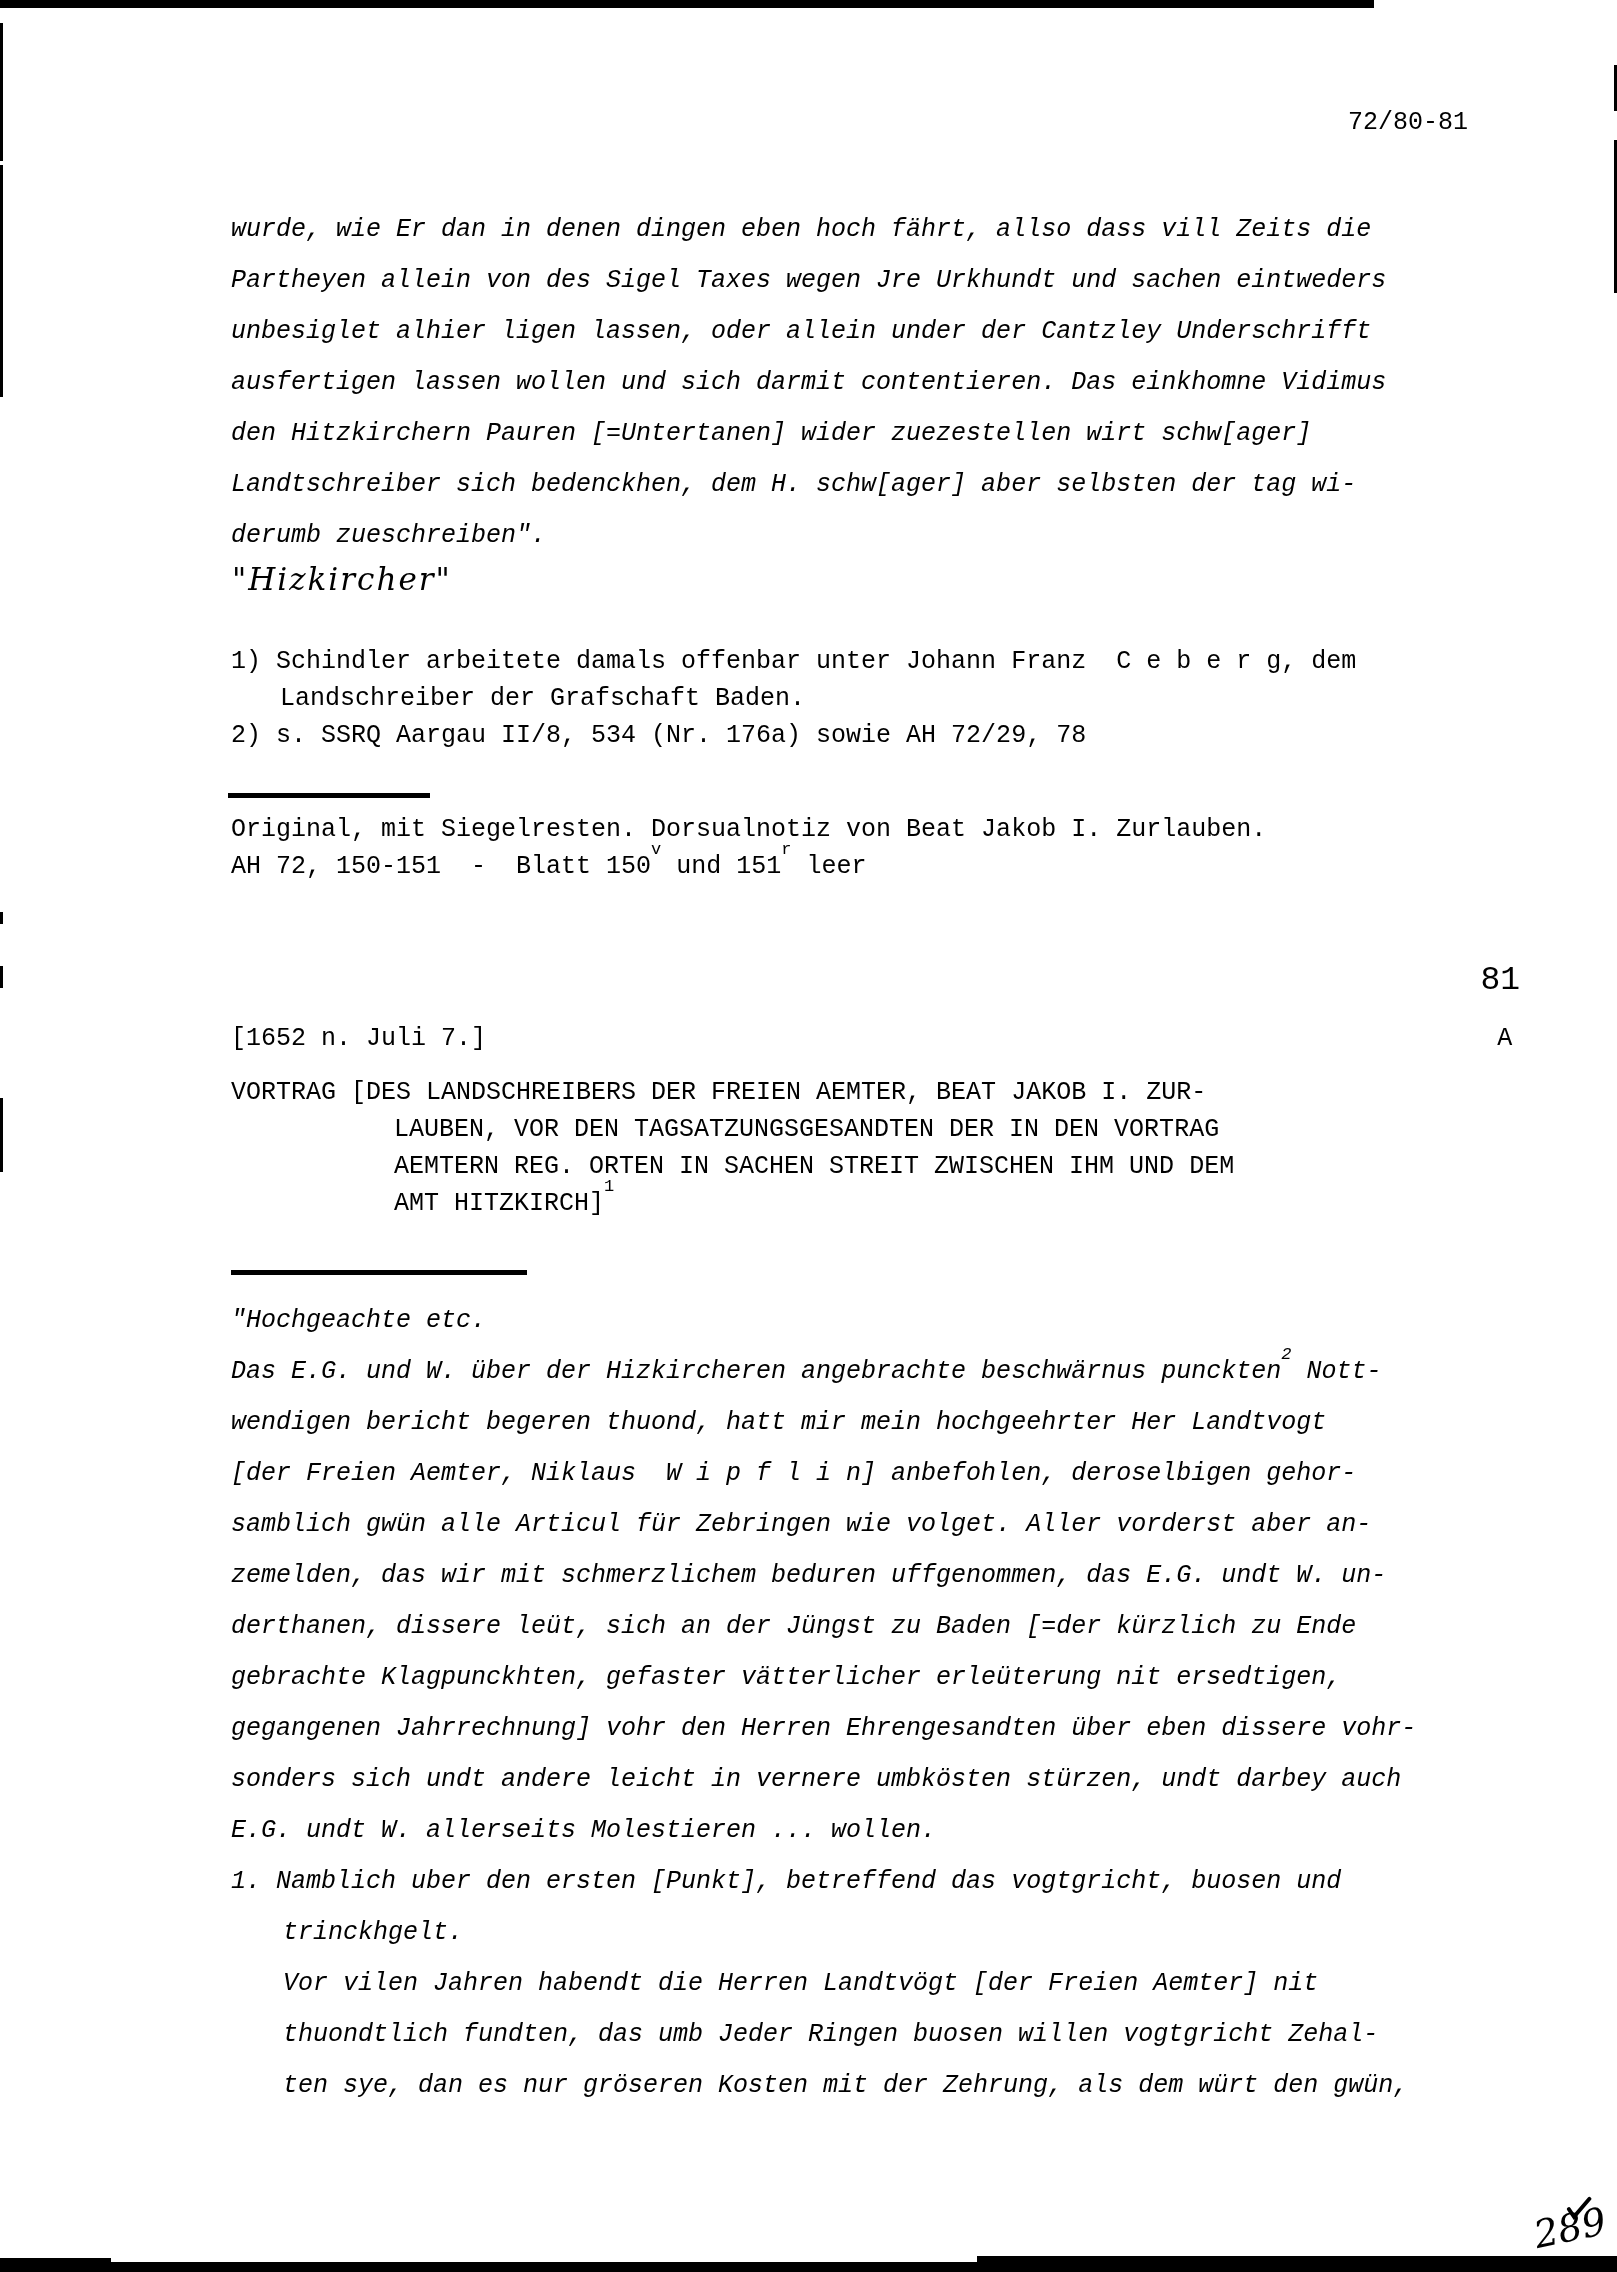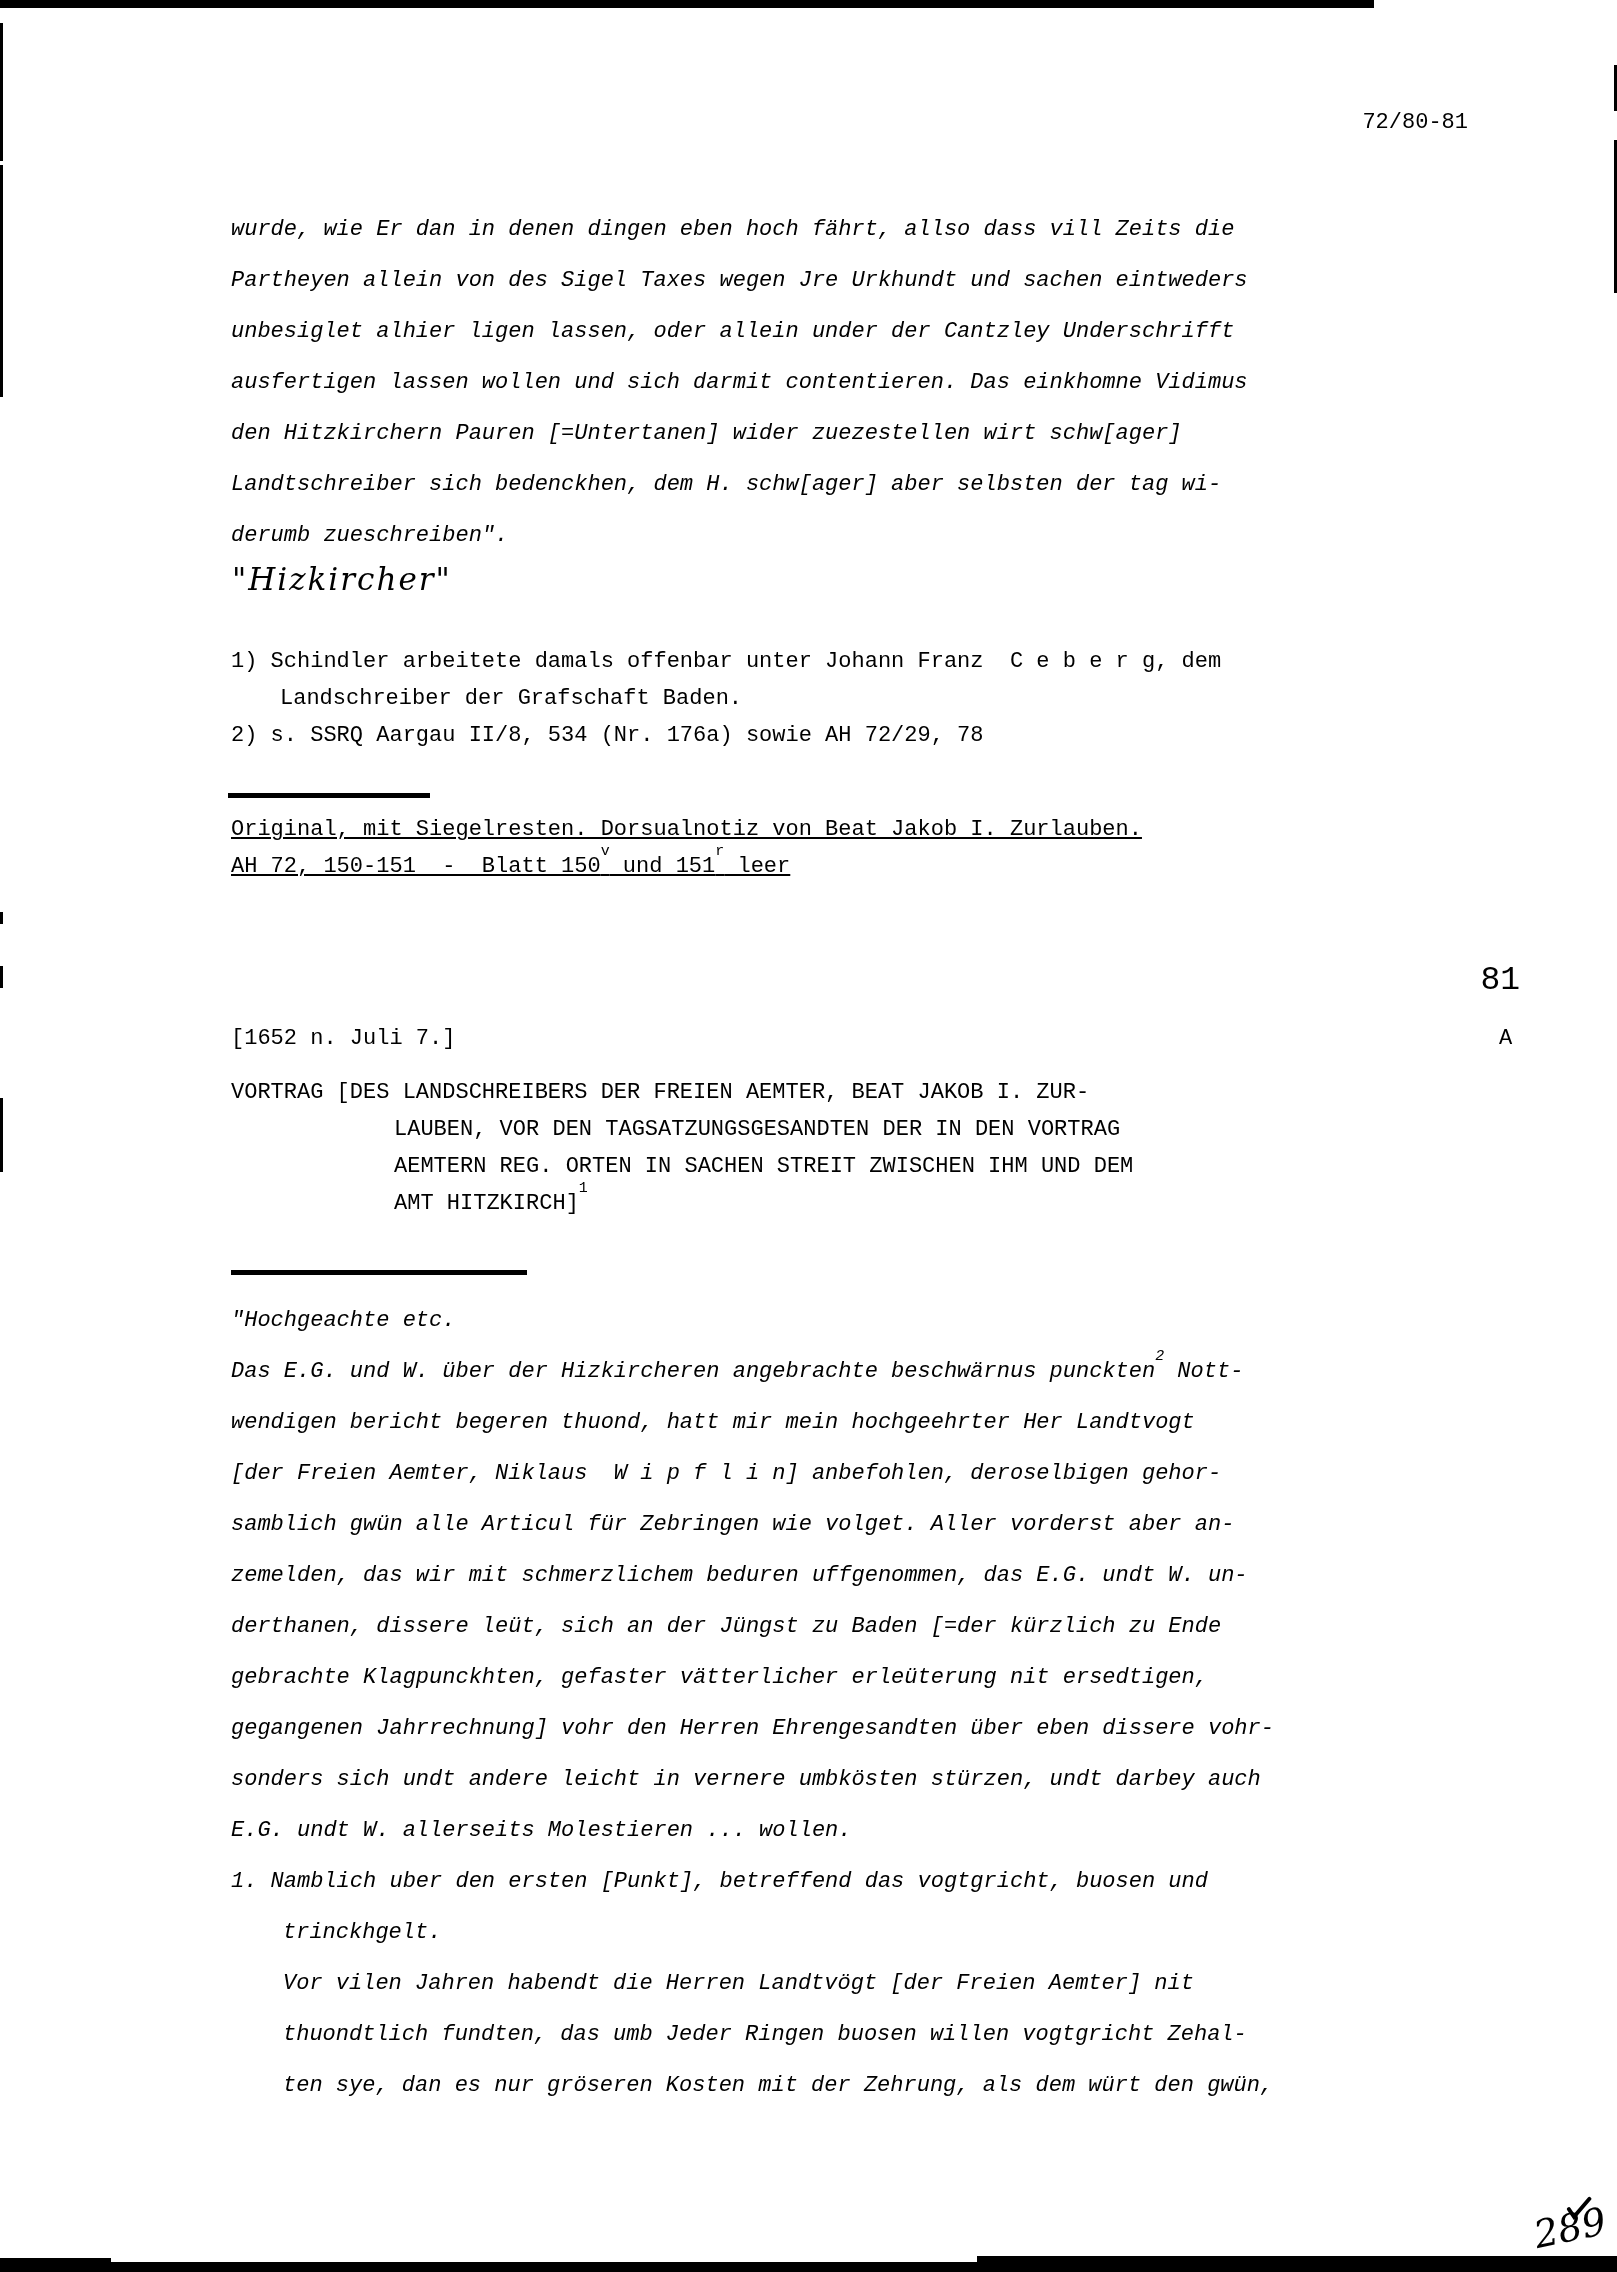--- a/index.html
+++ b/index.html
@@ -1,17 +1,17 @@
 <!DOCTYPE html>
 <html style="font-size:10.4px"><head>
 <meta charset="utf-8">
 <style>
   html,body{margin:0;padding:0;background:#e8e8e8;}
   .page{position:relative;width:1618px;height:2273px;background:#ffffff;color:#000;overflow:hidden;}
-  .line{white-space:pre;font-family:"Liberation Mono",monospace;font-size:22px;}
+  .line{white-space:pre;font-family:"Liberation Mono",monospace;font-size:25px;}
   .it{font-style:italic;}
   sup{font-size:0.68em;position:relative;top:-0.55em;line-height:0;}
 
   .scan-top{position:absolute;left:0;top:0;width:1374px;height:7.8px;background:#000;}
   .edge-l{position:absolute;left:0;width:3.3px;background:#000;}
   .edge-l.s1{top:23px;height:138px;}
   .edge-l.s2{top:165px;height:232px;}
   .edge-l.s3{top:912px;height:11.7px;}
   .edge-l.s4{top:966px;height:22px;}
   .edge-l.s5{top:1098px;height:74px;}
@@ -23,21 +23,21 @@
   .strip-left{position:absolute;left:0;top:2258px;width:111px;height:14.3px;background:#000;}
 
   .header-right{position:absolute;left:231px;top:104px;width:1237px;text-align:right;line-height:37px;}
   .para-top{position:absolute;left:231px;top:204px;line-height:51px;}
   .dorsual{position:absolute;left:232px;top:561px;font-family:"DejaVu Serif",serif;font-style:italic;font-size:31px;letter-spacing:2px;white-space:pre;}
   .footnotes{position:absolute;left:231px;top:643px;line-height:37px;}
   .pad-fn{padding-left:49px;}
   .rule{position:absolute;background:#000;}
   .rule-1{left:228px;top:793px;width:202px;height:4.6px;}
   .rule-2{left:231px;top:1270px;width:296px;height:5.2px;}
-  .source{position:absolute;left:231px;top:811px;line-height:37px;text-decoration:underline;}
+  .source{position:absolute;left:231px;top:811px;line-height:37px;}
   .entry-number{position:absolute;left:231px;top:961px;width:1289px;text-align:right;font-size:33px;line-height:40px;}
   .date-row{position:absolute;left:231px;top:1020px;width:1289px;line-height:37px;}
   .date-row .marginal{position:absolute;right:7.8px;top:0;}
   .heading{position:absolute;left:231px;top:1074px;line-height:37px;}
   .hang{padding-left:163px;}
   .main{position:absolute;left:231px;top:1295px;line-height:51px;}
   .pad-item{padding-left:52px;}
   .page-number{position:absolute;left:1539px;top:2213px;font-family:"DejaVu Serif",serif;font-style:italic;font-size:38px;transform:rotate(-12deg);transform-origin:left bottom;}
   .tick{position:absolute;left:1565px;top:2196px;}
 </style>

